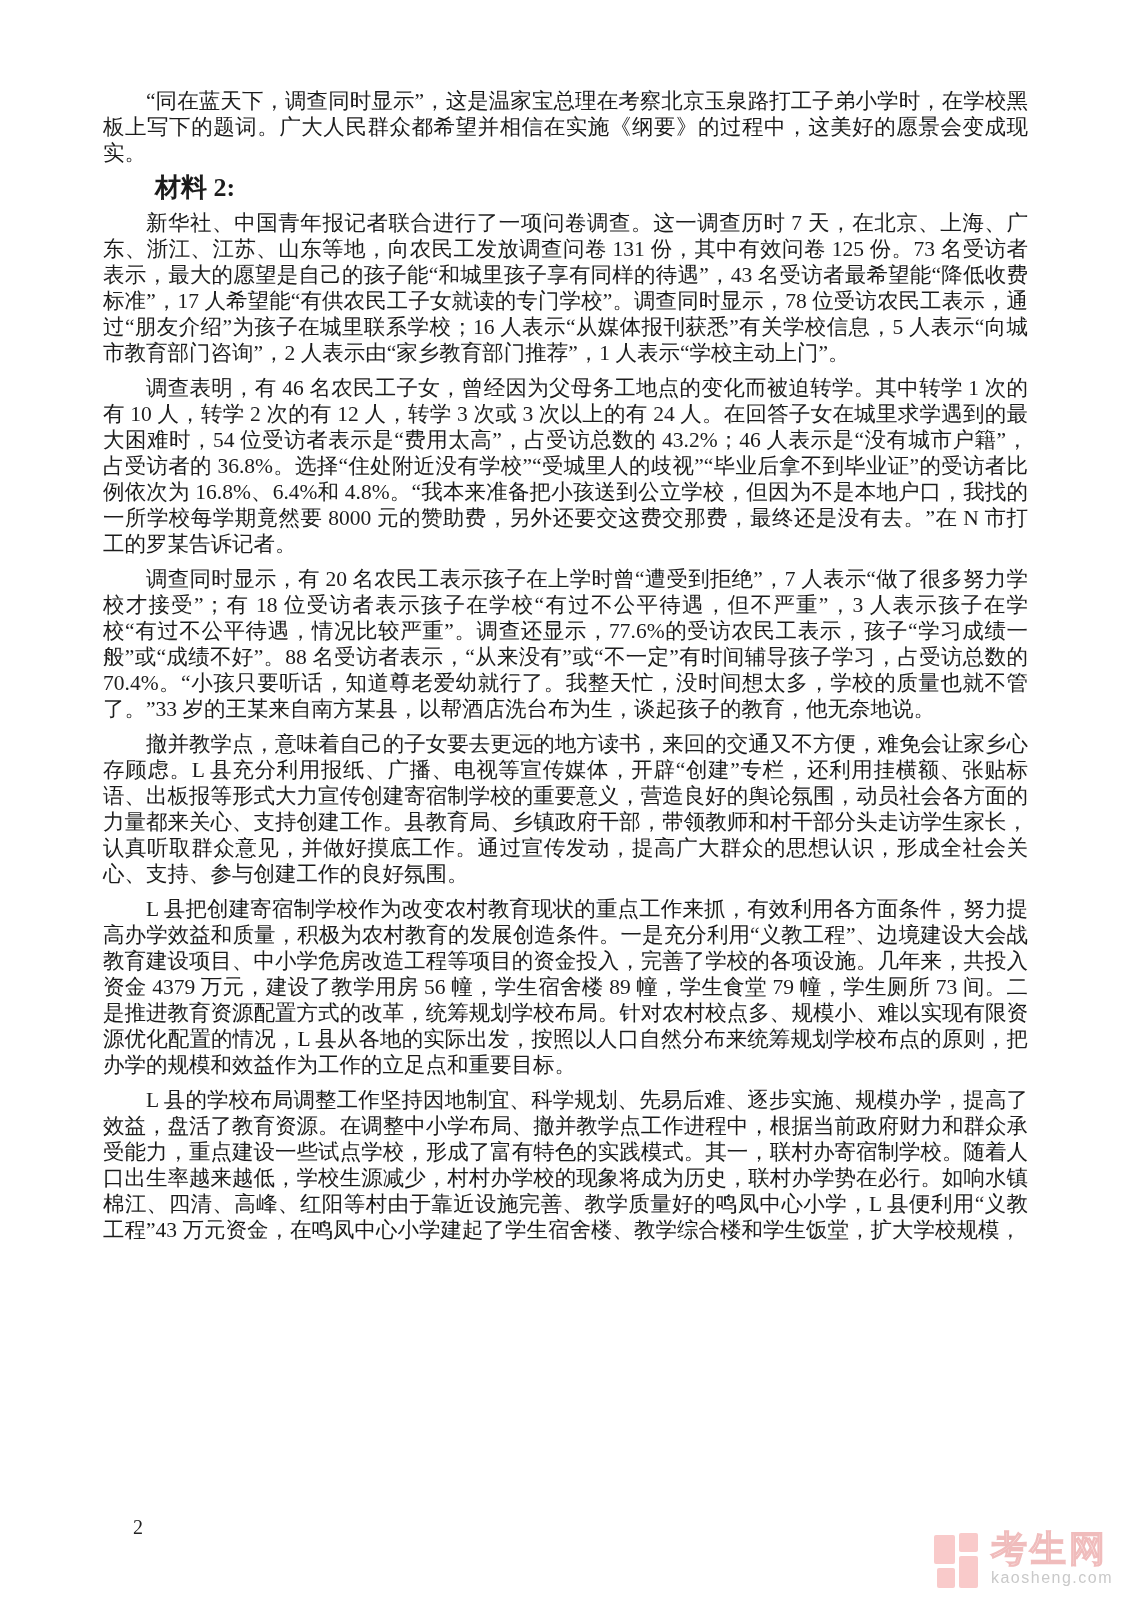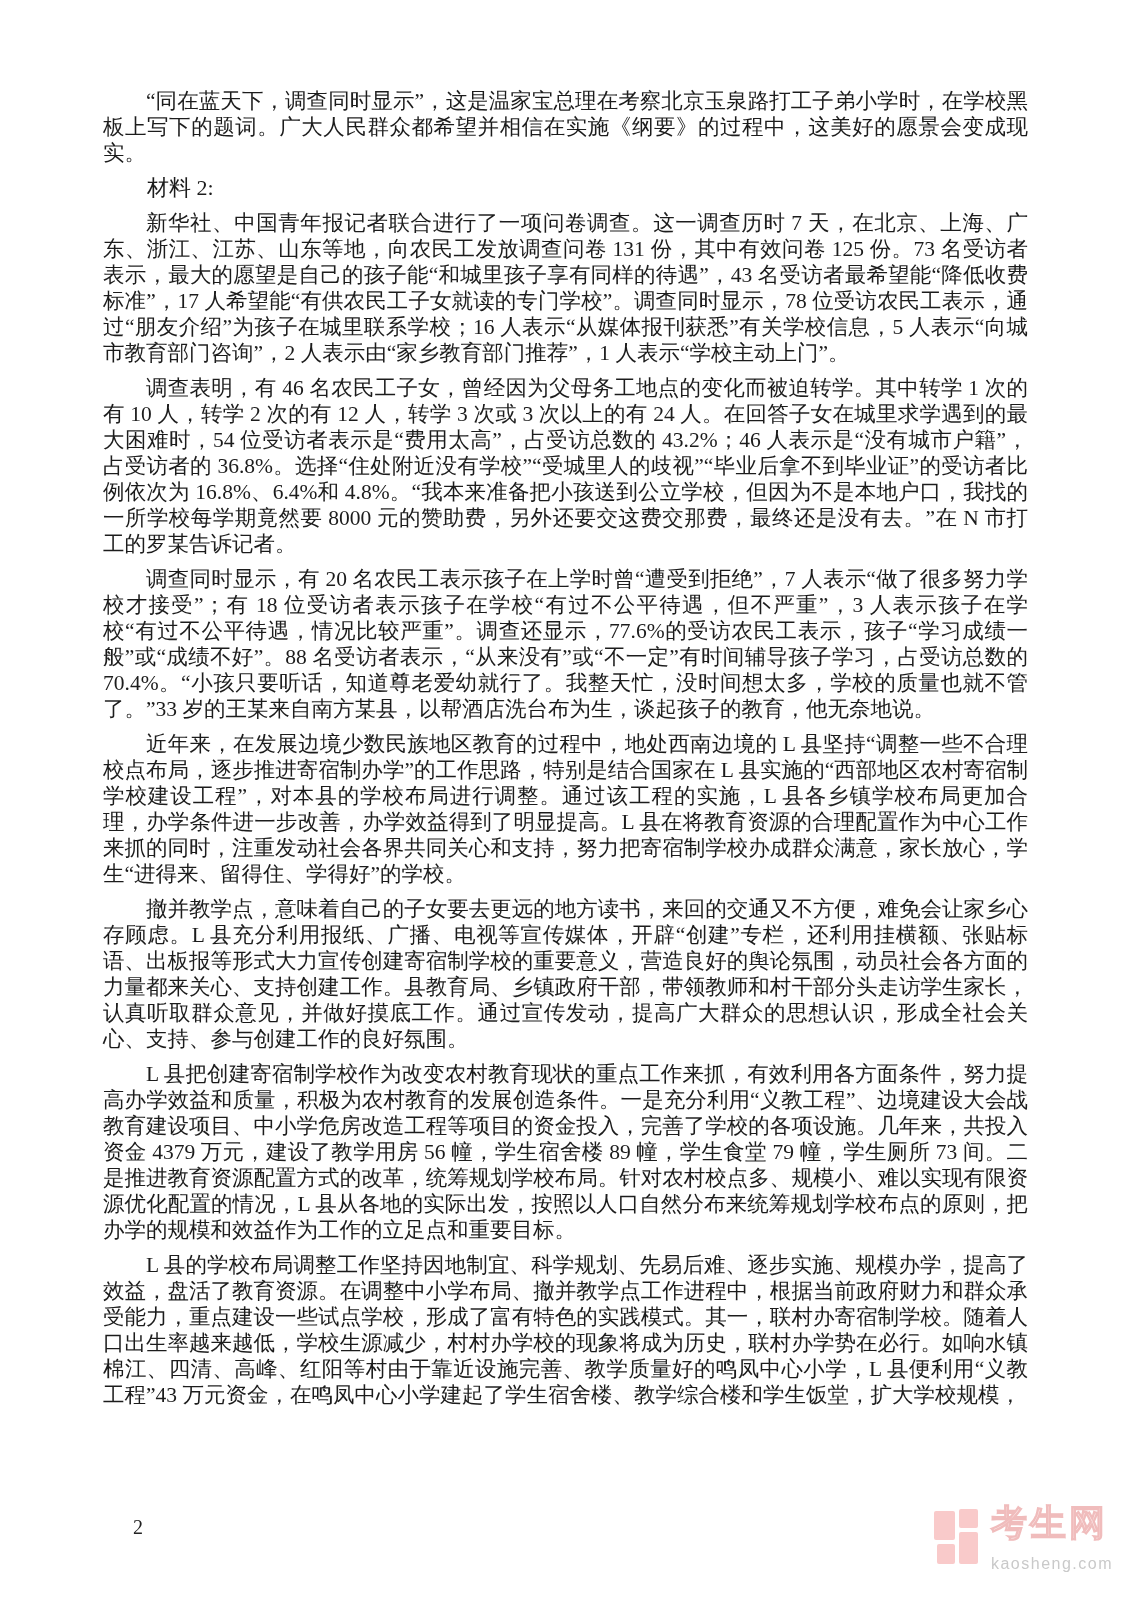--- a/index.html
+++ b/index.html
@@ -27,38 +27,38 @@
     line-height: 26px;
     text-align: justify;
     text-justify: inter-ideograph;
   }
   .para {
     margin: 0 0 9px 0;
     text-indent: 2em;
   }
   .heading {
     margin: 6px 0 9px 0;
-    font-size: 22px;
+    font-size: 26px;
     line-height: 26px;
-    font-weight: normal;
+    font-weight: bold;
     text-indent: 2em;
   }
   .page-number {
     position: absolute;
     left: 133px;
     top: 1516px;
     font-size: 20px;
     color: #222222;
   }
   .watermark {
     position: absolute;
     right: 18px;
-    bottom: 28px;
+    bottom: 14px;
     display: flex;
-    align-items: flex-start;
+    align-items: flex-end;
     gap: 9px;
   }
   .wm-logo {
     position: relative;
     width: 48px;
     height: 57px;
     flex: 0 0 auto;
   }
   .wm-logo .b {
     position: absolute;
@@ -78,41 +78,40 @@
     font-size: 36px;
     line-height: 36px;
     font-weight: bold;
     letter-spacing: 3px;
     color: var(--wm-name-fill, #fdf1f1);
     -webkit-text-stroke: 1.2px var(--wm-name, #f0bcbc);
     font-family: "Liberation Sans", "DejaVu Sans", sans-serif;
     white-space: nowrap;
   }
   .wm-domain {
-    margin-top: 15px;
+    margin-top: 3px;
     font-size: 16px;
     line-height: 16px;
     letter-spacing: 1.5px;
     color: var(--wm-domain, #c9c9c9);
     font-family: "Liberation Sans", "DejaVu Sans", sans-serif;
     white-space: nowrap;
   }
 </style>
 </head>
 <body>
 
 <div class="page">
 
   <main class="content">
     <p class="para">“同在蓝天下，调查同时显示”，这是温家宝总理在考察北京玉泉路打工子弟小学时，在学校黑板上写下的题词。广大人民群众都希望并相信在实施《纲要》的过程中，这美好的愿景会变成现实。</p>
     <h3 class="heading">材料 2:</h3>
     <p class="para">新华社、中国青年报记者联合进行了一项问卷调查。这一调查历时 7 天，在北京、上海、广东、浙江、江苏、山东等地，向农民工发放调查问卷 131 份，其中有效问卷 125 份。73 名受访者表示，最大的愿望是自己的孩子能“和城里孩子享有同样的待遇”，43 名受访者最希望能“降低收费标准”，17 人希望能“有供农民工子女就读的专门学校”。调查同时显示，78 位受访农民工表示，通过“朋友介绍”为孩子在城里联系学校；16 人表示“从媒体报刊获悉”有关学校信息，5 人表示“向城市教育部门咨询”，2 人表示由“家乡教育部门推荐”，1 人表示“学校主动上门”。</p>
     <p class="para">调查表明，有 46 名农民工子女，曾经因为父母务工地点的变化而被迫转学。其中转学 1 次的有 10 人，转学 2 次的有 12 人，转学 3 次或 3 次以上的有 24 人。在回答子女在城里求学遇到的最大困难时，54 位受访者表示是“费用太高”，占受访总数的 43.2%；46 人表示是“没有城市户籍”，占受访者的 36.8%。选择“住处附近没有学校”“受城里人的歧视”“毕业后拿不到毕业证”的受访者比例依次为 16.8%、6.4%和 4.8%。“我本来准备把小孩送到公立学校，但因为不是本地户口，我找的一所学校每学期竟然要 8000 元的赞助费，另外还要交这费交那费，最终还是没有去。”在 N 市打工的罗某告诉记者。</p>
     <p class="para">调查同时显示，有 20 名农民工表示孩子在上学时曾“遭受到拒绝”，7 人表示“做了很多努力学校才接受”；有 18 位受访者表示孩子在学校“有过不公平待遇，但不严重”，3 人表示孩子在学校“有过不公平待遇，情况比较严重”。调查还显示，77.6%的受访农民工表示，孩子“学习成绩一般”或“成绩不好”。88 名受访者表示，“从来没有”或“不一定”有时间辅导孩子学习，占受访总数的 70.4%。“小孩只要听话，知道尊老爱幼就行了。我整天忙，没时间想太多，学校的质量也就不管了。”33 岁的王某来自南方某县，以帮酒店洗台布为生，谈起孩子的教育，他无奈地说。</p>
-    <p class="para">近年来，在发展边境少数民族地区教育的过程中，地处西南边境的 L 县坚持“调整一些不合理校点布局，逐步推进寄宿制办学”的工作思路，特别是结合国家在 L 县实施的“西部地区农村寄宿制学校建设工程”，对本县的学校布局进行调整。通过该工程的实施，L 县各乡镇学校布局更加合理，办学条件进一步改善，办学效益得到了明显提高。L 县在将教育资源的合理配置作为中心工作来抓的同时，注重发动社会各界共同关心和支持，努力把寄宿制学校办成群众满意，家长放心，学生“进得来、留得住、学得好”的学校。</p>
     <p class="para">撤并教学点，意味着自己的子女要去更远的地方读书，来回的交通又不方便，难免会让家乡心存顾虑。L 县充分利用报纸、广播、电视等宣传媒体，开辟“创建”专栏，还利用挂横额、张贴标语、出板报等形式大力宣传创建寄宿制学校的重要意义，营造良好的舆论氛围，动员社会各方面的力量都来关心、支持创建工作。县教育局、乡镇政府干部，带领教师和村干部分头走访学生家长，认真听取群众意见，并做好摸底工作。通过宣传发动，提高广大群众的思想认识，形成全社会关心、支持、参与创建工作的良好氛围。</p>
     <p class="para">L 县把创建寄宿制学校作为改变农村教育现状的重点工作来抓，有效利用各方面条件，努力提高办学效益和质量，积极为农村教育的发展创造条件。一是充分利用“义教工程”、边境建设大会战教育建设项目、中小学危房改造工程等项目的资金投入，完善了学校的各项设施。几年来，共投入资金 4379 万元，建设了教学用房 56 幢，学生宿舍楼 89 幢，学生食堂 79 幢，学生厕所 73 间。二是推进教育资源配置方式的改革，统筹规划学校布局。针对农村校点多、规模小、难以实现有限资源优化配置的情况，L 县从各地的实际出发，按照以人口自然分布来统筹规划学校布点的原则，把办学的规模和效益作为工作的立足点和重要目标。</p>
     <p class="para">L 县的学校布局调整工作坚持因地制宜、科学规划、先易后难、逐步实施、规模办学，提高了效益，盘活了教育资源。在调整中小学布局、撤并教学点工作进程中，根据当前政府财力和群众承受能力，重点建设一些试点学校，形成了富有特色的实践模式。其一，联村办寄宿制学校。随着人口出生率越来越低，学校生源减少，村村办学校的现象将成为历史，联村办学势在必行。如响水镇棉江、四清、高峰、红阳等村由于靠近设施完善、教学质量好的鸣凤中心小学，L 县便利用“义教工程”43 万元资金，在鸣凤中心小学建起了学生宿舍楼、教学综合楼和学生饭堂，扩大学校规模，</p>
   </main>
 
   <span class="page-number">2</span>
 
   <div class="watermark">
     <div class="wm-logo">
       <span class="b b1"></span>

